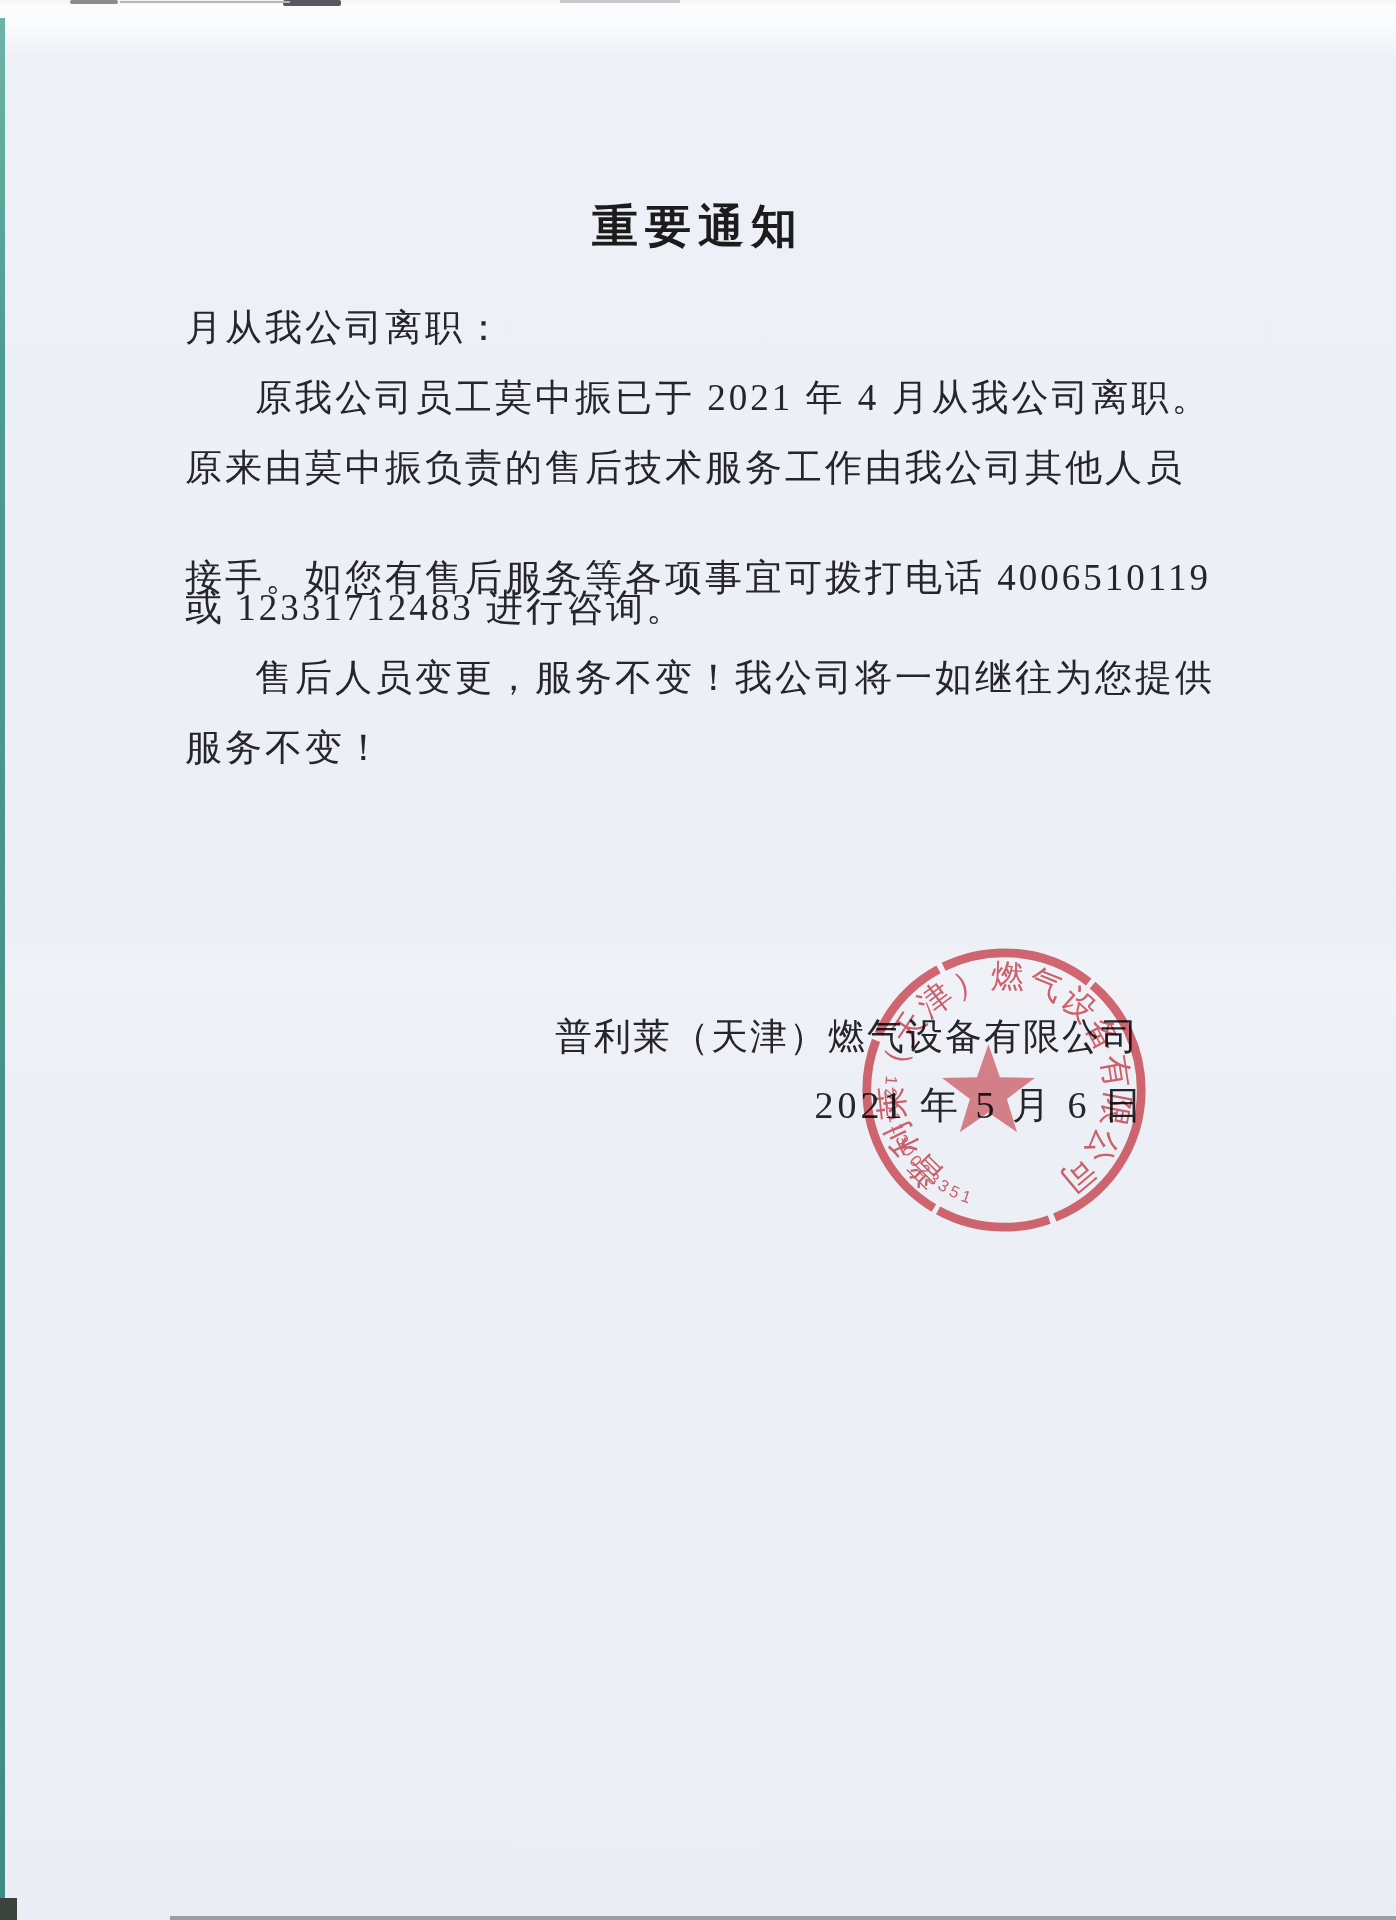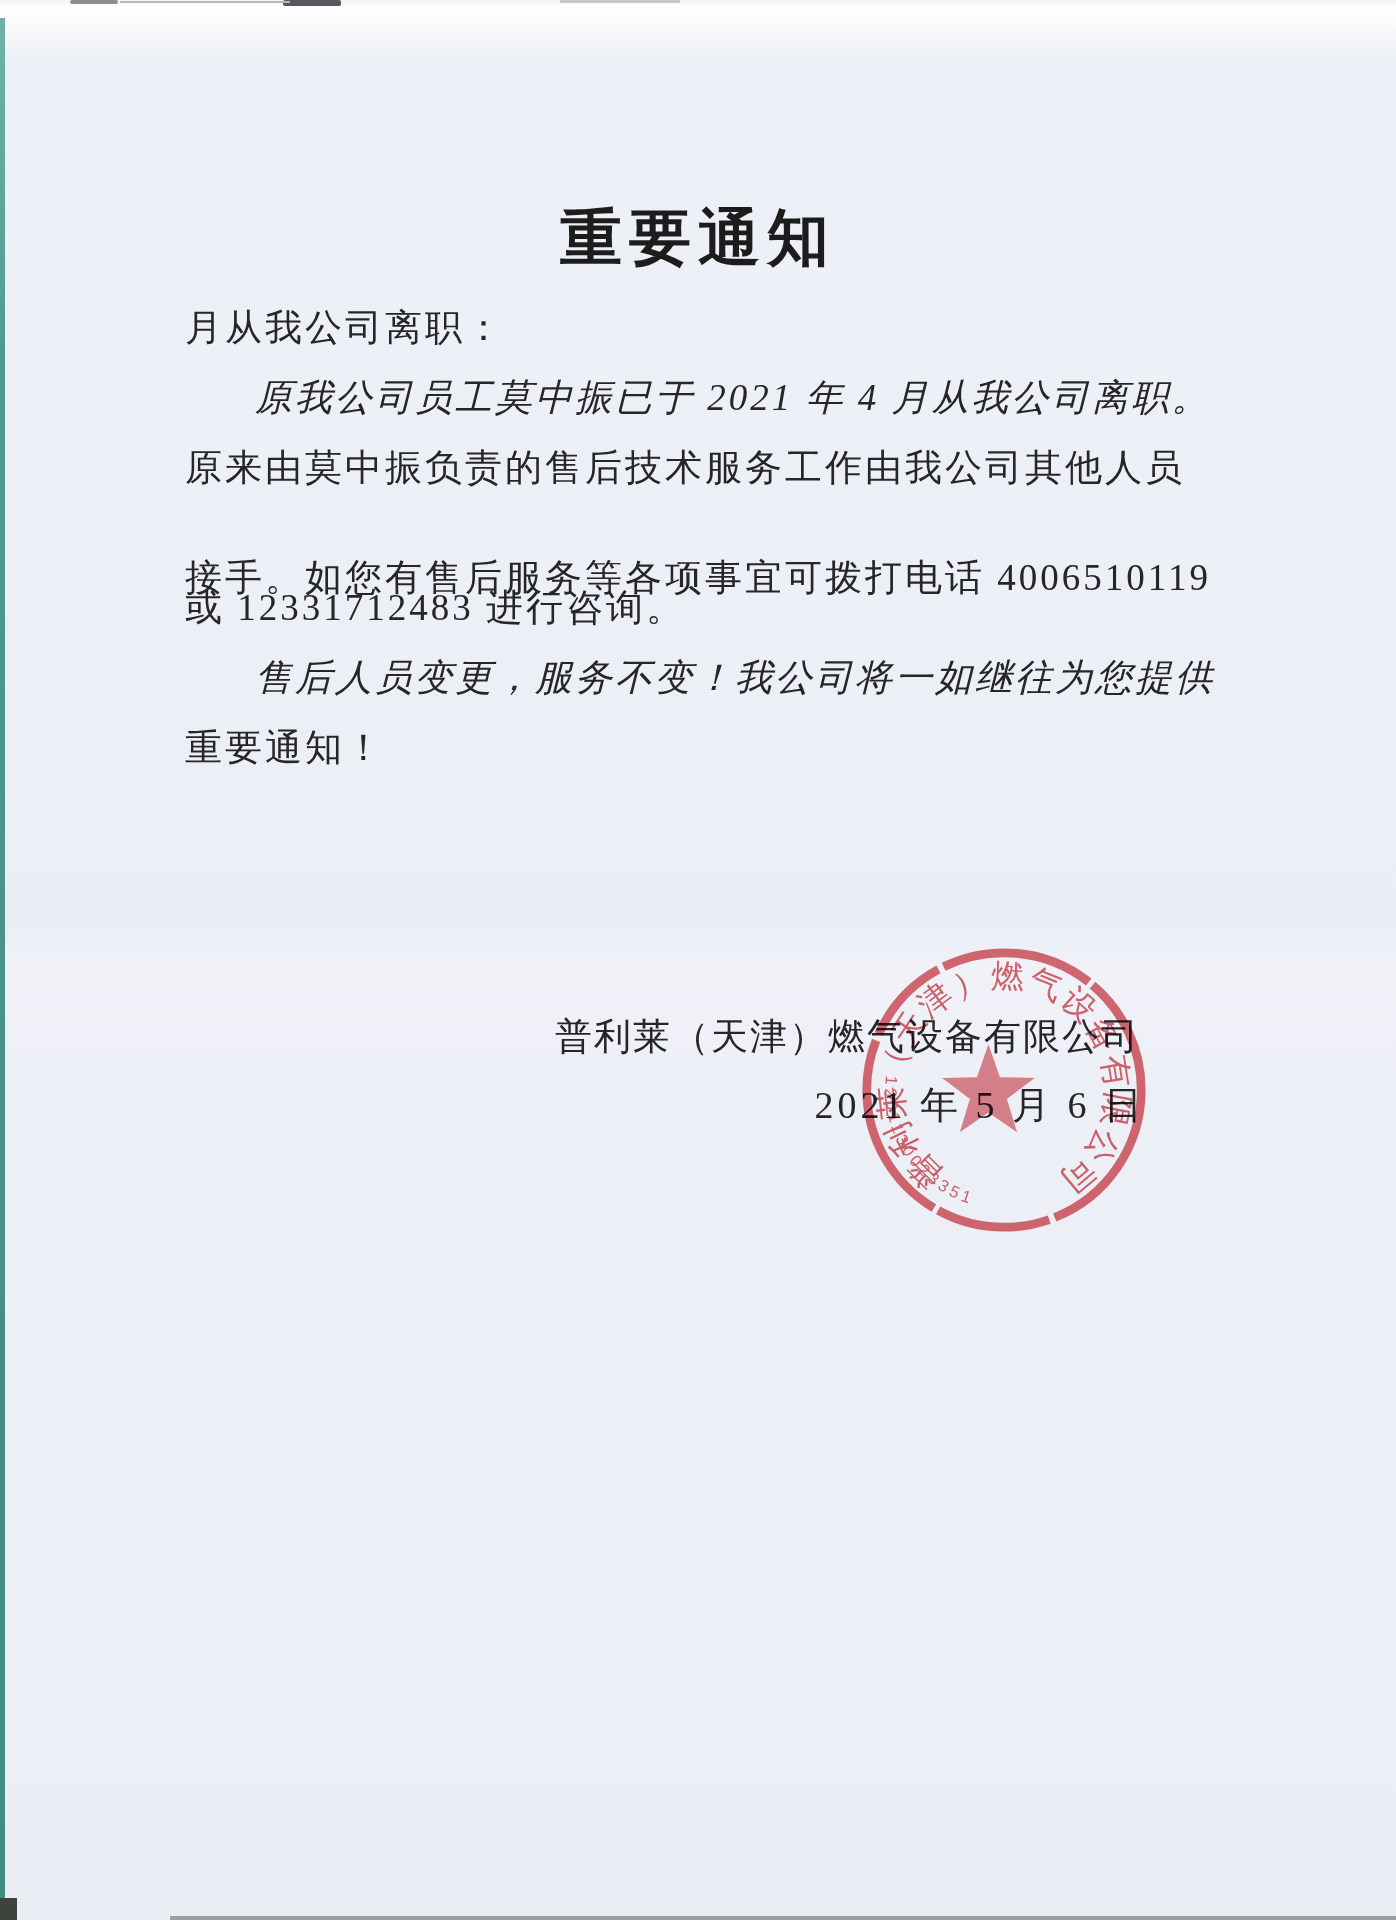--- a/index.html
+++ b/index.html
@@ -36,29 +36,29 @@
   .smudge-b{position:absolute;left:283px;top:0;width:58px;height:6px;background:#55585c;border-radius:2px;}
   .smudge-line{position:absolute;left:120px;top:1px;width:170px;height:2px;background:#b4b7bb;}
   .smudge-c{position:absolute;left:560px;top:0;width:120px;height:3px;background:#c5c8cc;}
 
   
   .doc{position:absolute;inset:0;color:#232323;}
   .title{
     position:absolute;top:196px;left:0;width:100%;
     text-align:center;
     font-family:"Liberation Sans","DejaVu Sans",sans-serif;
-    font-weight:700;font-size:62px;letter-spacing:7px;
+    font-weight:700;font-size:46px;letter-spacing:7px;
     color:#1c1c1c;
   }
   .bodyline{
     position:absolute;left:185px;
     font-size:37px;letter-spacing:3px;color:#26262a;
     white-space:nowrap;
   }
-  .indent{padding-left:70px;font-style:italic;}
+  .indent{padding-left:70px;}
   .salutation{top:303px;}
   .l0{top:373px;}
   .l1{top:443px;text-align:center;}
   .l2{top:513px;margin-top:40px;}
   .l3{top:583px;}
   .l4{top:653px;}
   .l5{top:723px;}
 
   .sig-company{
     position:absolute;top:1012px;right:256px;
@@ -103,21 +103,21 @@
 
     <div class="title">重要通知</div>
 
     <div class="bodyline salutation">月从我公司离职：</div>
 
     <div class="bodyline l0 indent">原我公司员工莫中振已于 2021 年 4 月从我公司离职。</div>
     <div class="bodyline l1">原来由莫中振负责的售后技术服务工作由我公司其他人员</div>
     <div class="bodyline l2">接手。如您有售后服务等各项事宜可拨打电话 4006510119</div>
     <div class="bodyline l3">或 12331712483 进行咨询。</div>
     <div class="bodyline l4 indent">售后人员变更，服务不变！我公司将一如继往为您提供</div>
-    <div class="bodyline l5">重要通知！</div>
+    <div class="bodyline l5">服务不变！</div>
 
     <div class="sig-company">普利莱（天津）燃气设备有限公司</div>
     <div class="sig-date">2021 年 5 月 6 日</div>
 
     <svg class="stamp" viewBox="0 0 300 300" aria-hidden="true">
 
       <circle class="ring" cx="150" cy="150" r="141" stroke-width="9" stroke-dasharray="168 6 118 5 198 7 92 6 158 5 124 7"></circle>
 
       <polygon class="star" points="134,103 145.8,136.8 181.6,137.6 153,159.2 163.4,193.5 134,173 104.6,193.5 115,159.2 86.4,137.6 122.2,136.8"></polygon>
 

